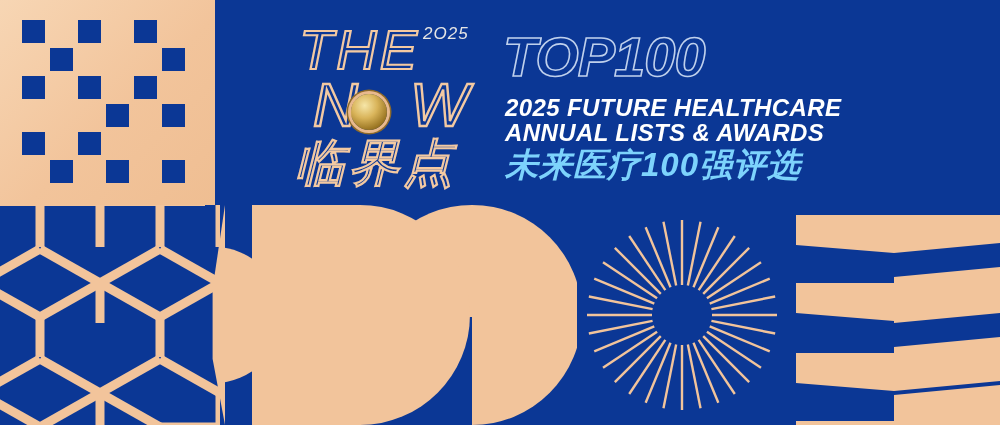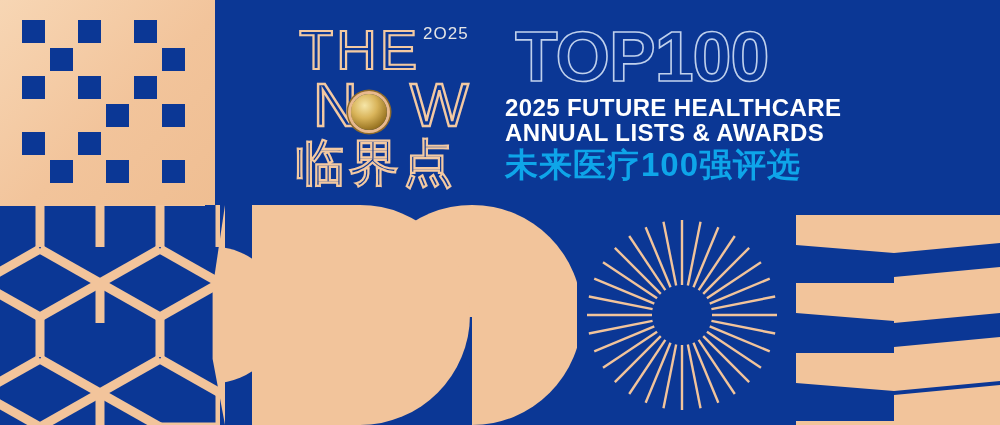--- a/index.html
+++ b/index.html
@@ -7,20 +7,21 @@
     padding: 0;
     background: #ffffff;
   }
   #banner {
     position: relative;
     width: 1000px;
     height: 425px;
     overflow: hidden;
     font-family: "Liberation Sans", sans-serif;
     background: #0B3795;
+    font-style: italic;
   }
 
   
   #checker-block {
     position: absolute;
     left: 0; top: 0;
     width: 215px; height: 205px;
     background: linear-gradient(135deg, #F7D6B4 0%, #F2C49B 55%, #EFBE92 100%);
   }
   .checker-cell {
@@ -90,22 +91,22 @@
   }
 
   
   #top100-block {
     position: absolute;
     left: 503px; top: 14px;
     width: 470px; height: 185px;
   }
   #top100-outline {
     position: absolute;
-    left: 12px; top: 0;
-    font-size: 70px;
+    left: 0; top: 0;
+    font-size: 56px;
     line-height: 86px;
     font-weight: 700;
     letter-spacing: -1px;
     color: transparent;
     -webkit-text-stroke: 1.6px #BFD0EC;
     font-family: "Liberation Sans", sans-serif;
     white-space: nowrap;
   }
   .subtitle-en {
     position: absolute;
@@ -115,21 +116,21 @@
     line-height: 25px;
     font-weight: 700;
     letter-spacing: 0.4px;
     white-space: nowrap;
   }
   #sub-en-1 { top: 81px; }
   #sub-en-2 { top: 106px; }
   #subtitle-cn {
     position: absolute;
     left: 2px; top: 133px;
-    color: #0ea5e9;
+    color: #7dd3fc;
     font-size: 33px;
     line-height: 36px;
     font-weight: 700;
     letter-spacing: 1px;
     white-space: nowrap;
   }
 
   
   #bottom-band {
     position: absolute;

